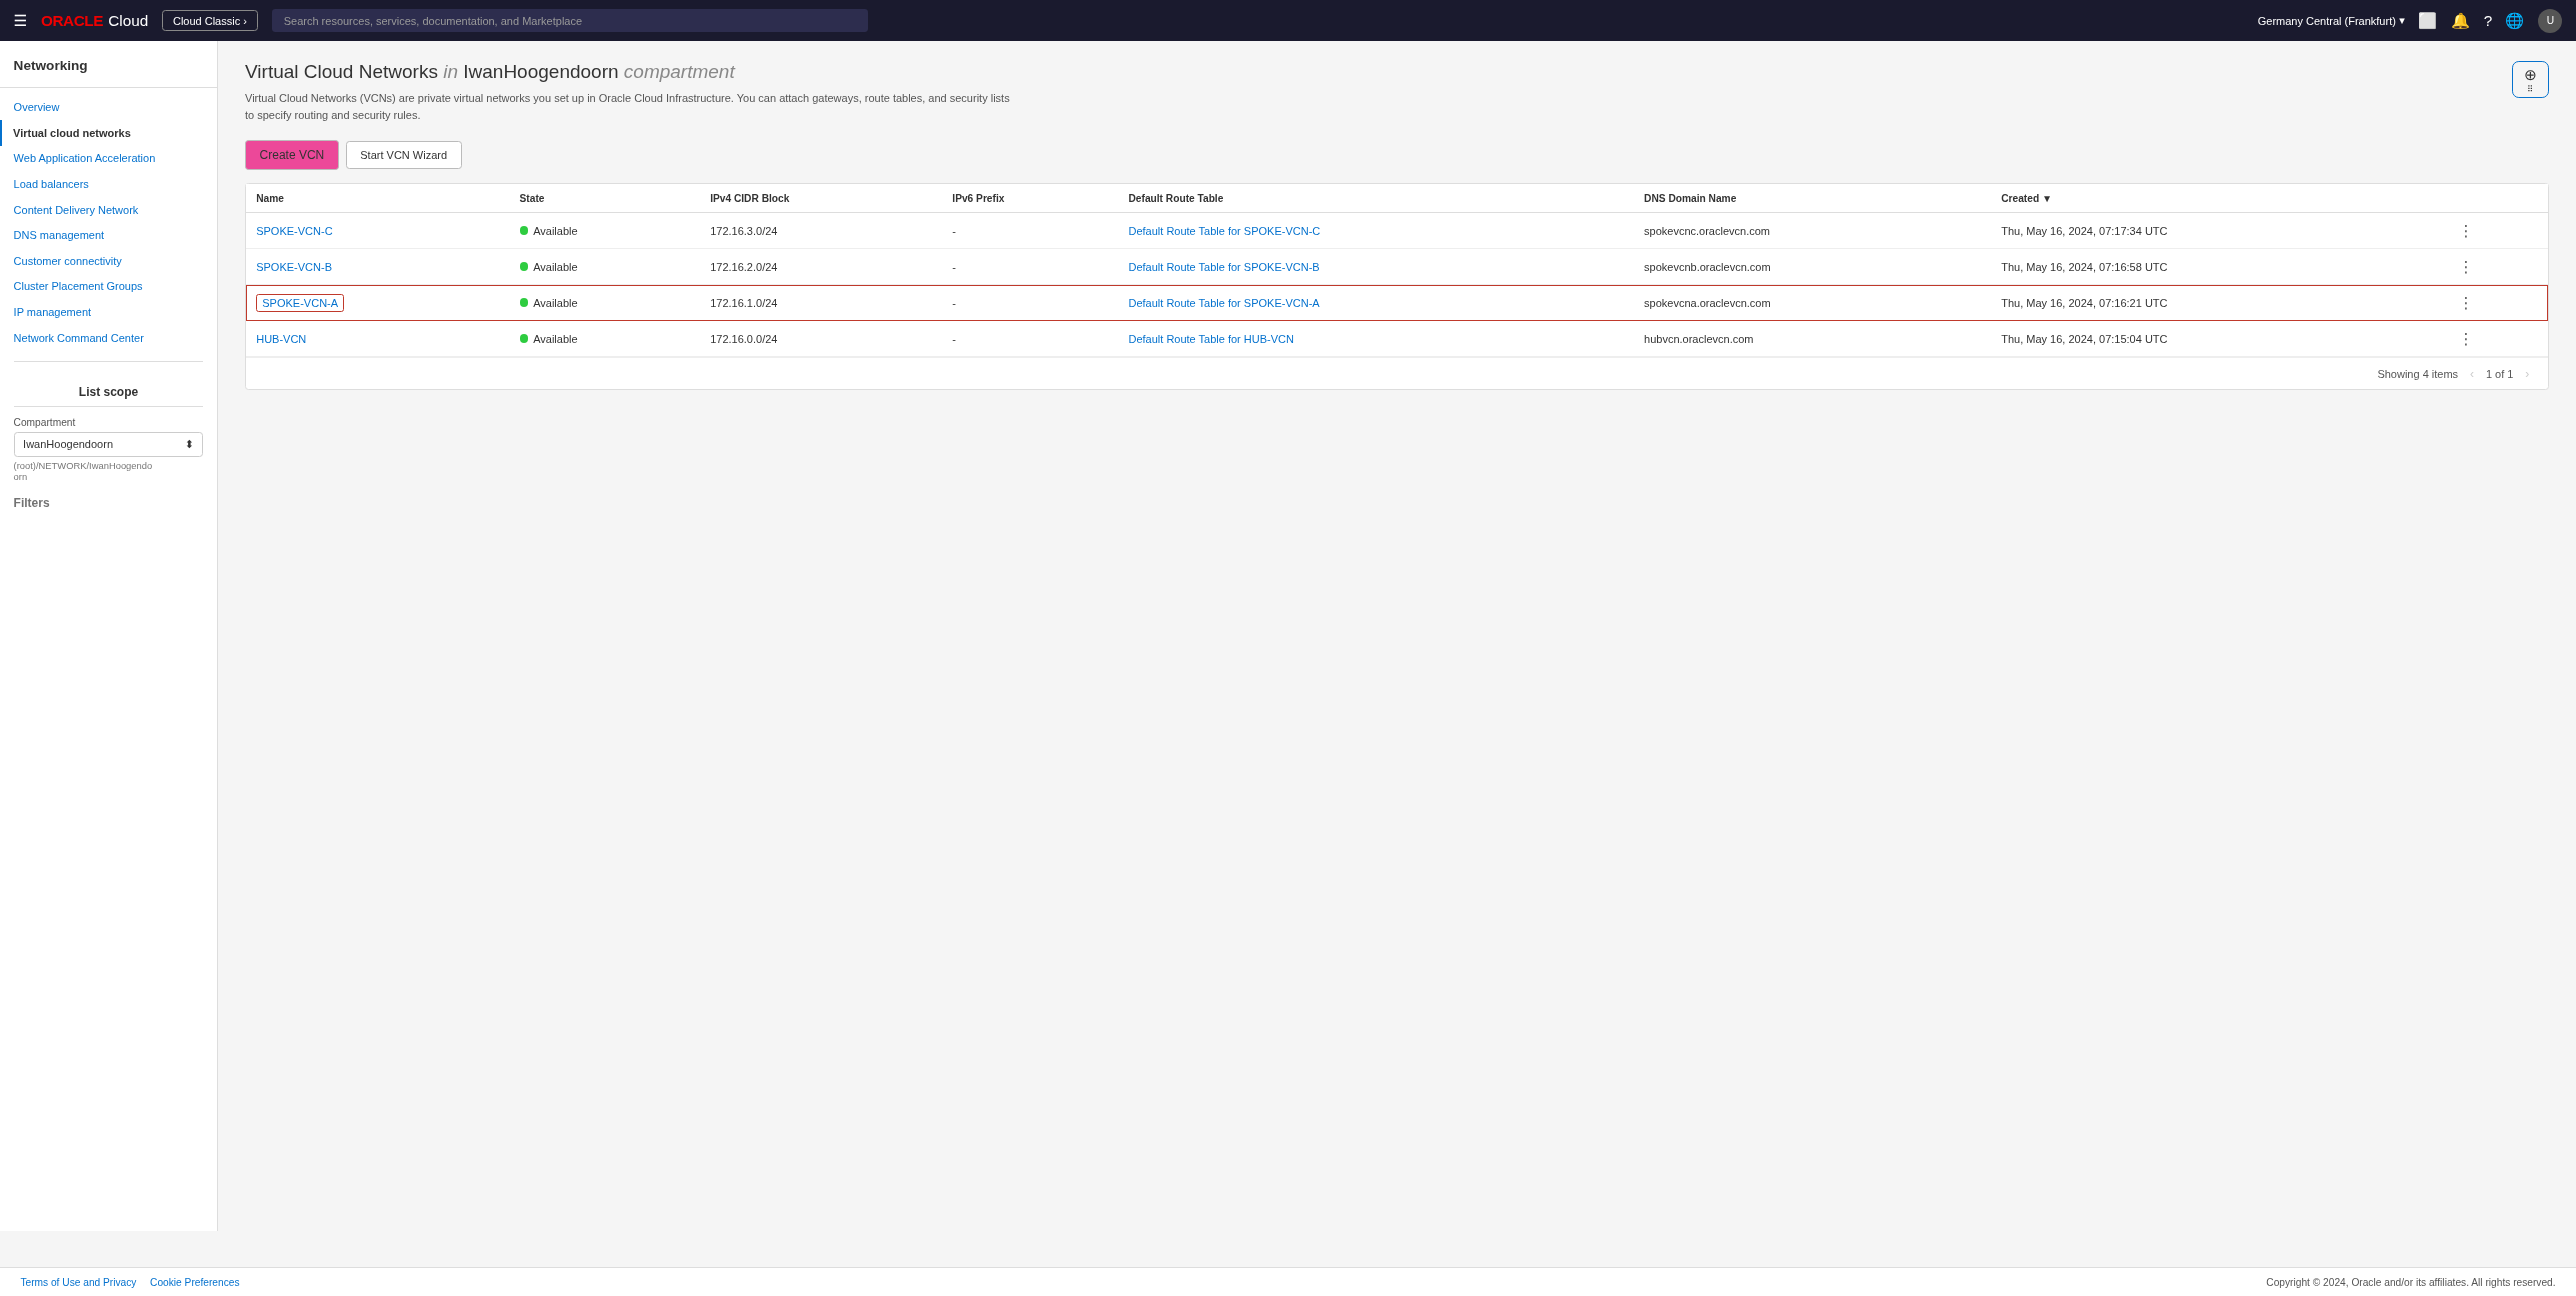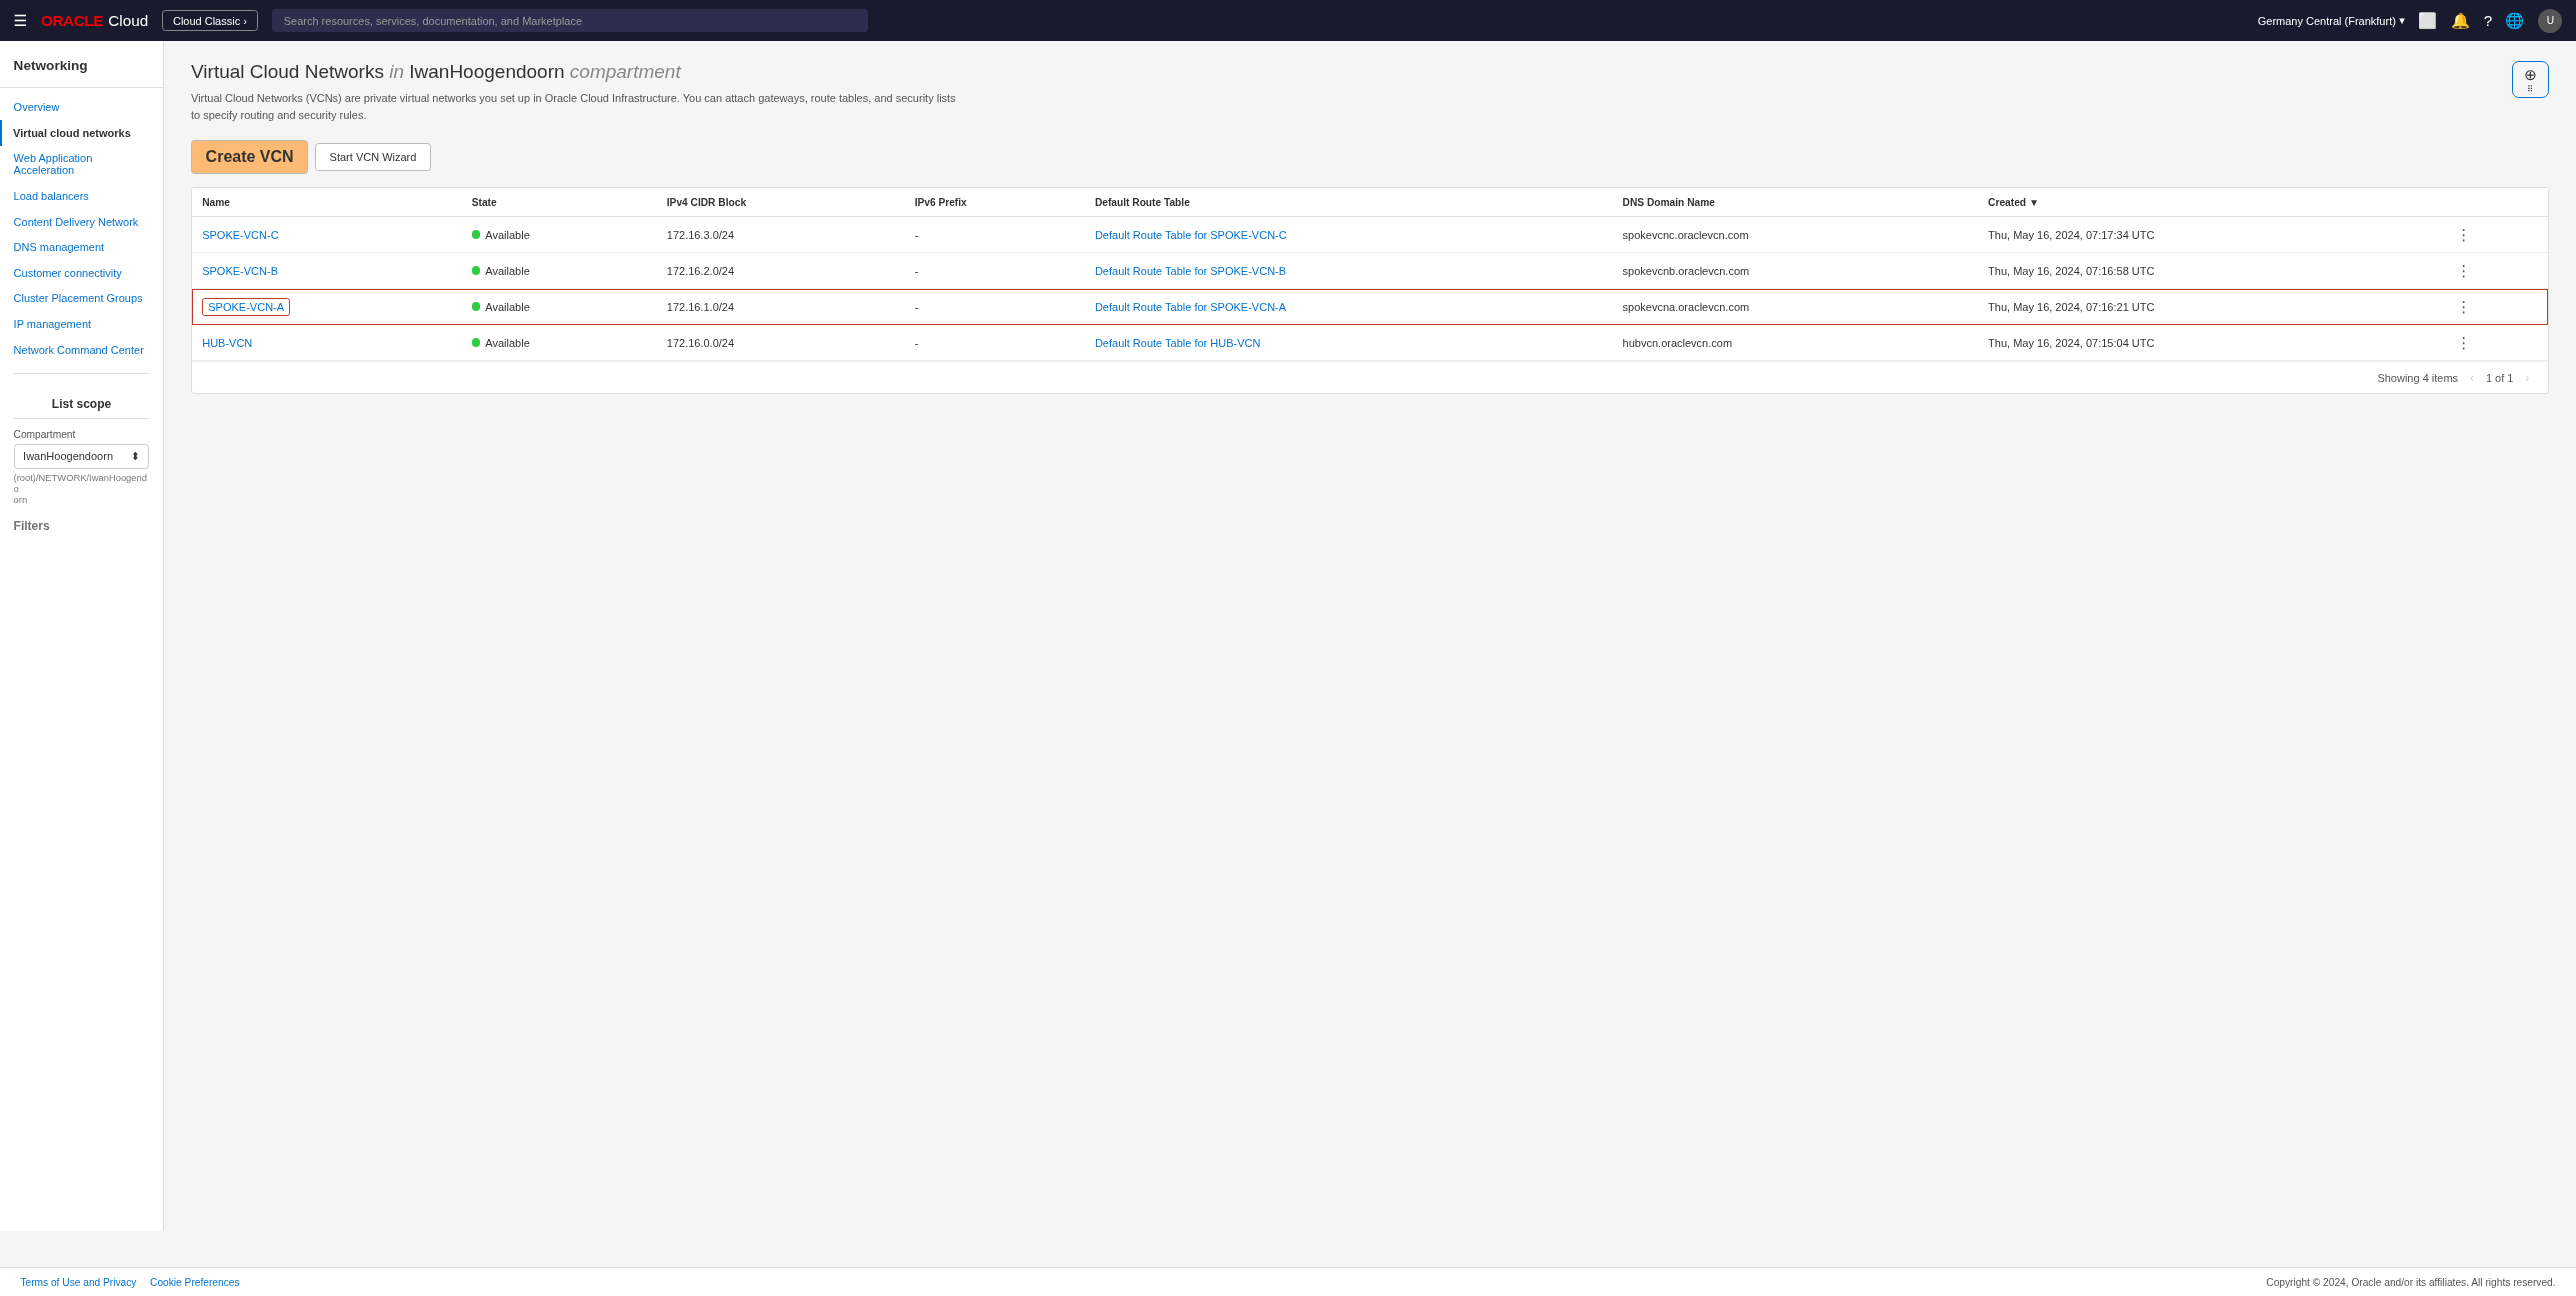--- a/index.html
+++ b/index.html
@@ -59,21 +59,21 @@
     .avatar { width: 24px; height: 24px; border-radius: 50%; background: #555; display: flex; align-items: center; justify-content: center; color: #fff; font-size: 10.2px; cursor: pointer; }
 
     
     .main-layout {
       display: flex;
       flex: 1;
     }
 
     
     .sidebar {
-      width: 164px;
+      width: 218px;
       background: #fff;
       border-right: 0.9px solid #ddd;
       padding: 17px 0;
       flex-shrink: 0;
     }
     .sidebar-title {
       font-size: 13.6px;
       font-weight: 600;
       color: #333;
       padding: 0 13.6px 13.6px;
@@ -137,28 +137,28 @@
       justify-content: center;
       width: 37px;
       height: 37px;
       margin-left: auto;
     }
     .help-icon-inner { font-size: 15.3px; }
     .help-icon-dots { font-size: 8.5px; letter-spacing: 0.9px; }
 
     
     .btn-primary {
-      background: #fdba74;
+      background: #ec4899;
       color: #333;
       border: 0.9px solid #bbb;
       padding: 6.8px 13.6px;
       border-radius: 3.4px;
-      font-size: 16px;
-      cursor: pointer;
-      font-weight: 700;
+      font-size: 12px;
+      cursor: pointer;
+      font-weight: 400;
     }
     .btn-secondary {
       background: #fff;
       color: #333;
       border: 0.9px solid #bbb;
       padding: 6.8px 13.6px;
       border-radius: 3.4px;
       font-size: 11px;
       cursor: pointer;
     }

